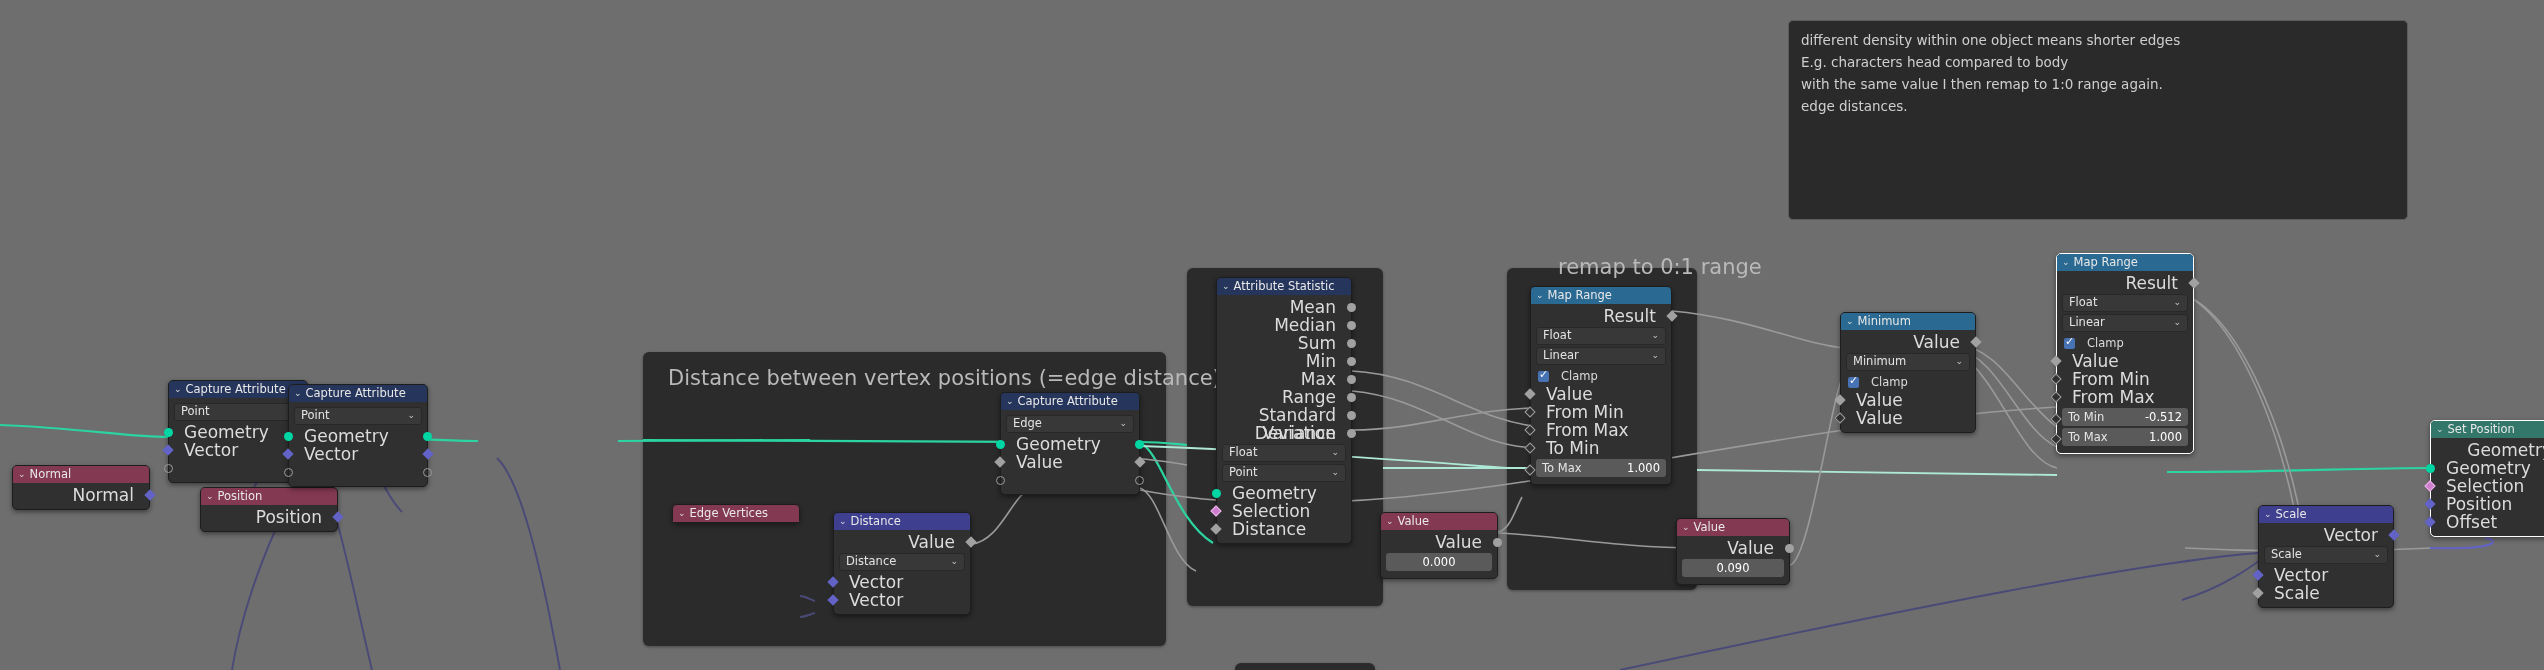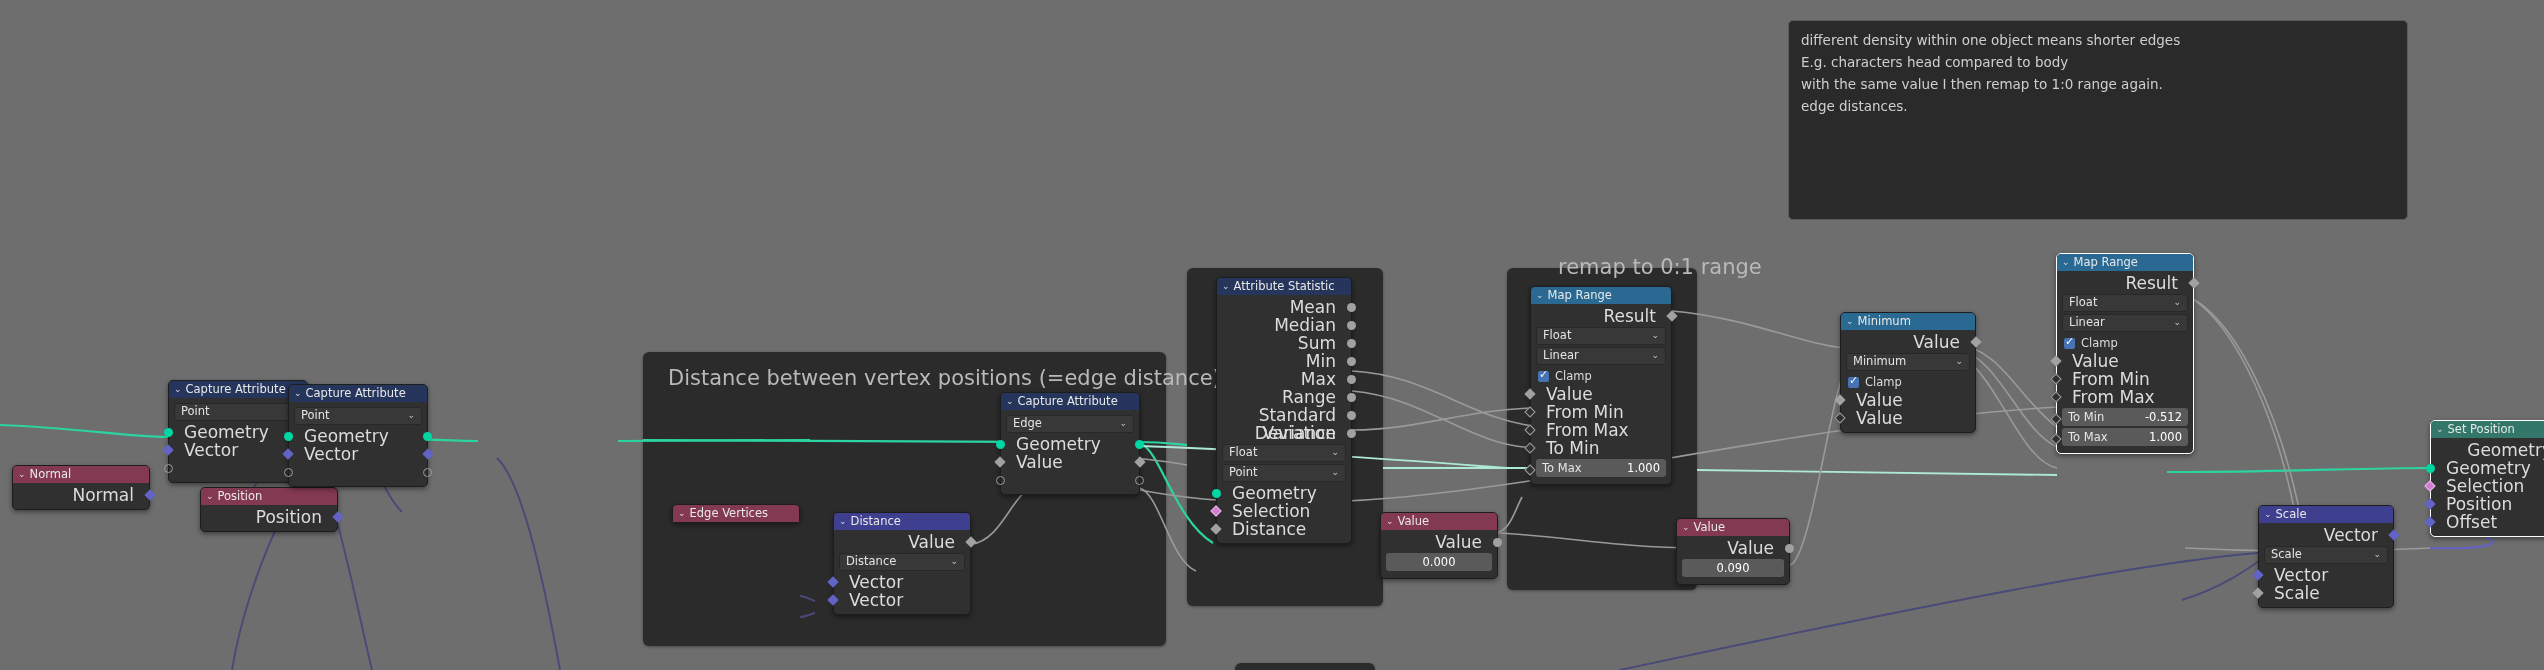--- a/index.html
+++ b/index.html
@@ -80,21 +80,21 @@
     background:#545454; color:#e4e4e4; font-size:11.5px;
     padding:0 6px; position:relative; display:flex; align-items:flex-end;
   }
   .wdg.dropdown { background:#383838; border:1px solid #282828; justify-content:flex-start; }
   .wdg.dropdown .chev-d { position:absolute; right:6px; font-size:9px; color:#c9c9c9; }
   .wdg.numfield { justify-content:center; background:#5a5a5a; }
   .wdg.numfield.split { justify-content:space-between; }
   .wdg.numfield .lbl { color:#e6e6e6; }
   .wdg.numfield .val { color:#ffffff; }
 
-  .cbrow { height:18px; display:flex; align-items:center; padding:0 7px; gap:6px; font-size:11.5px; color:#dcdcdc;}
+  .cbrow { height:18px; display:flex; align-items:center; padding:0 7px; gap:12px; font-size:11.5px; color:#dcdcdc;}
   .cbox { width:11px; height:11px; border-radius:2px; background:#4772b3; position:relative; }
   .cbox:after{ content:"✓"; position:absolute; left:1px; top:-3px; font-size:11px; color:#fff; line-height:14px;}
 </style>
 </head>
 <body>
 
 <div id="canvas">
 
   <div class="frame" style="left:643px; top:352px; width:523px; height:294px;"></div>
   <div class="frame-label" style="left:668px; top:366px;">Distance between vertex positions (=edge distance)</div>

